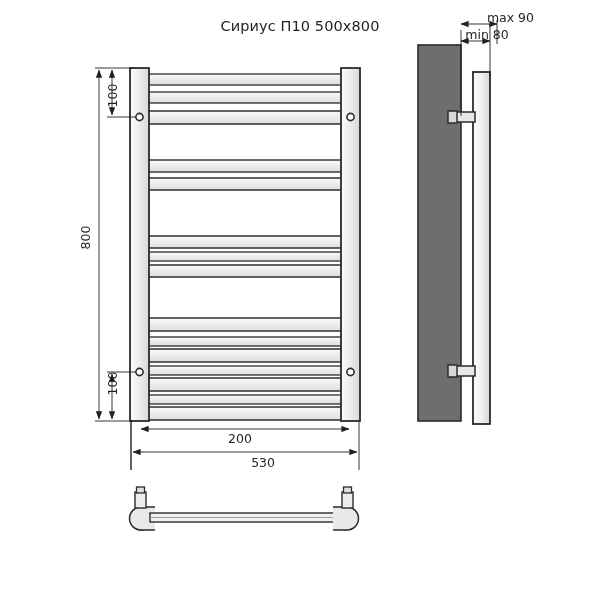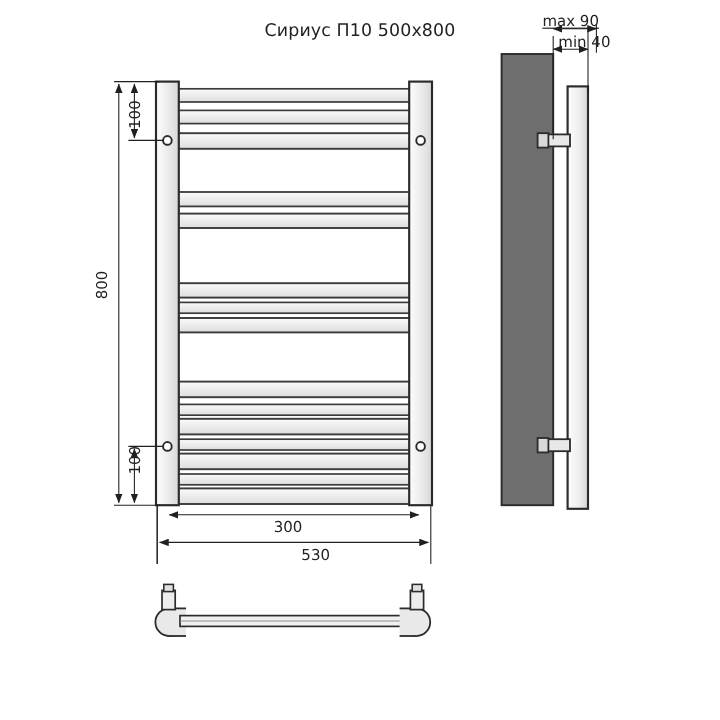--- a/index.html
+++ b/index.html
@@ -42,21 +42,21 @@
   }
   .dim.vert {
     transform-origin: 50% 50%;
     transform: rotate(-90deg);
   }
   #d100a { left: 95px;  top: 88px;  width: 34px; text-align: center; }
   #d800  { left: 68px;  top: 230px; width: 34px; text-align: center; }
   #d100b { left: 95px;  top: 376px; width: 34px; text-align: center; }
   #d500  { left: 205px; top: 431px; width: 70px; text-align: center; }
   #d530  { left: 205px; top: 455px; width: 70px; text-align: right; }
-  #dmax  { left: 452px; top: 10px;  width: 70px; text-align: left; text-decoration: underline; }
+  #dmax  { left: 464px; top: 10px;  width: 70px; text-align: right; }
   #dmin  { left: 452px; top: 27px;  width: 70px; text-align: center; }
 </style>
 </head>
 <body>
 
 <div id="stage">
 
   <div class="ttl">Сириус П10 500x800</div>
 
   <svg id="drawing" width="600" height="600" viewBox="0 0 600 600">
@@ -187,21 +187,21 @@
     </g>
 
   </svg>
 
   <div class="dim vert" id="d100a">100</div>
 
   <div class="dim vert" id="d800">800</div>
 
   <div class="dim vert" id="d100b">100</div>
 
-  <div class="dim" id="d500">300</div>
+  <div class="dim" id="d500">200</div>
 
   <div class="dim" id="d530">530</div>
 
   <div class="dim" id="dmax">max 90</div>
 
-  <div class="dim" id="dmin">min 40</div>
+  <div class="dim" id="dmin">min 80</div>
 
 </div>
 
 </body></html>

